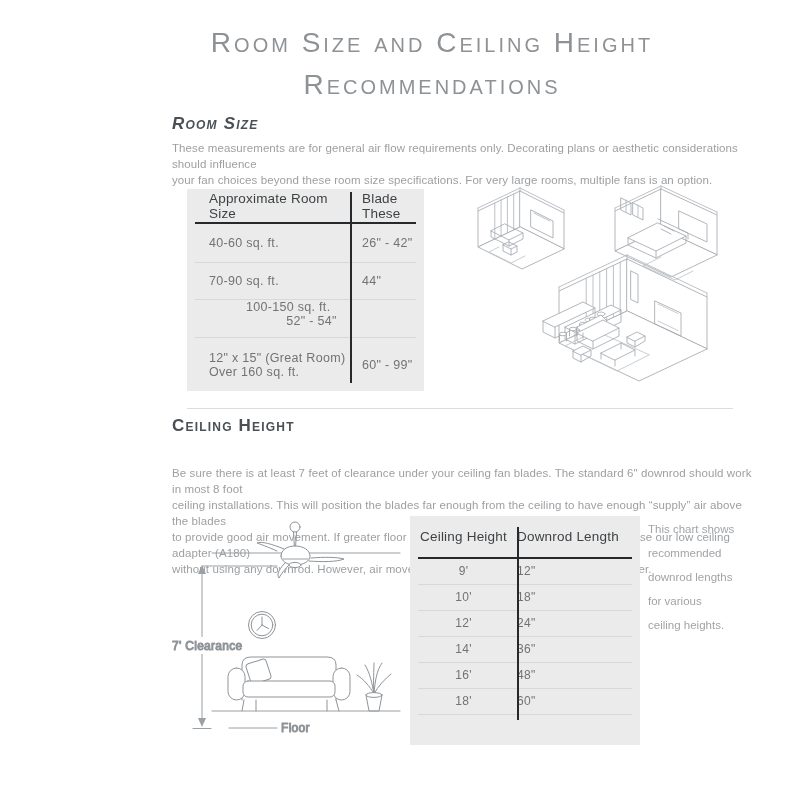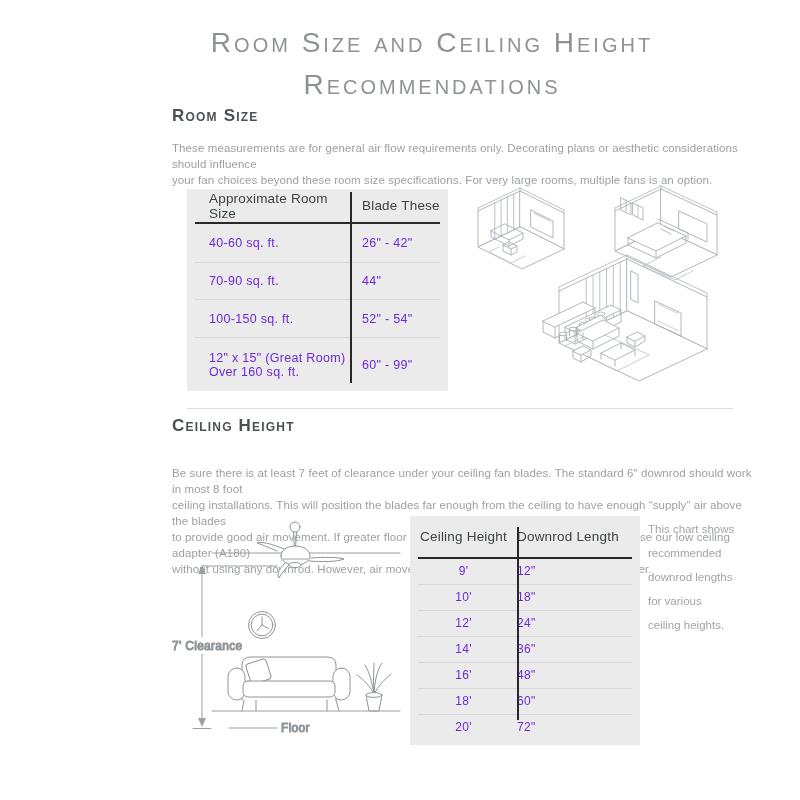--- a/index.html
+++ b/index.html
@@ -10,47 +10,47 @@
   }
   .page-title {
     position:absolute; top:22px; left:120px; width:560px;
     text-align:center; font-variant:small-caps; font-weight:400;
     font-size:28px; line-height:42px; letter-spacing:3px; color:#8f9295;
   }
   .section-heading {
     position:absolute; left:140px; font-variant:small-caps; font-weight:700;
     font-size:17px; letter-spacing:1.2px; color:#4b5055;
   }
-  .h-room { top:106px; }
+  .h-room { top:114px;font-style:italic; }
   .h-ceiling { top:416px; }
   .body-text {
     position:absolute; left:140px; font-size:11.5px; line-height:16px;
     color:#9c9fa2; white-space:pre-line; letter-spacing:0.1px;
   }
   .p-room { top:140px; width:580px; }
   .p-ceiling { top:465px; width:585px; }
   .divider { position:absolute; left:155px; top:408px; width:546px; height:1px; background:#dbdddf; }
 
   
   .panel { position:absolute; background:#ebebeb; display:flex; flex-direction:column; }
-  .t1 { left:155px; top:189px; width:261px; height:202px; }
+  .t1 { left:155px; top:189px; width:237px; height:202px; }
   .t2 { left:378px; top:516px; width:230px; height:229px; }
   .vline { position:absolute; width:1.5px; background:#26292b; }
   .t1 .vline { left:163px; top:3px; bottom:8px; }
   .t2 .vline { left:107px; top:11px; bottom:25px; }
   .hline { height:1.5px; background:#26292b; margin:0 8px; flex:none; }
   .sep { height:1px; background:#d8d8d8; margin:0 8px; flex:none; }
   .trow { display:flex; flex:none; align-items:center; }
   .t1 .thead { height:33px; }
   .t1 .c1 { width:163px; padding-left:22px; white-space:pre-line; }
   .t1 .c2 { flex:1; padding-left:12px; }
   .t1 .r1 { height:38.5px; } .t1 .r2 { height:36px; }
-  .t1 .r3 { height:37px; } .t1 .r4 { height:53px; }
+  .t1 .r3 { height:37px;flex-direction:column; } .t1 .r4 { height:53px; }
   .th { font-size:13.5px; color:#3e4245; letter-spacing:0.2px; }
-  .td { font-size:12.5px; color:#6d28d9; letter-spacing:0.3px; }
+  .td { font-size:12.5px; color:#737373; letter-spacing:0.3px; }
   .t2 .thead { height:41px; }
   .t2 .c1 { width:107px; text-align:center; }
   .t2 .c2 { flex:1; text-align:left; }
   .t2 .trow:not(.thead) { height:25px; }
   .t2 .td { font-size:12px; }
 
   .chart-note {
     position:absolute; left:616px; top:517px; width:100px;
     font-size:11.5px; line-height:24px; color:#a1a4a7; white-space:pre-line;
   }
@@ -259,24 +259,20 @@
     <div class="trow">
       <div class="td c1">16'</div>
       <div class="td c2">48"</div>
     </div>
     <div class="sep"></div>
     <div class="trow">
       <div class="td c1">18'</div>
       <div class="td c2">60"</div>
     </div>
     <div class="sep"></div>
-    <div class="trow">
-      <div class="td c1">20'</div>
-      <div class="td c2">72"</div>
-    </div>
     <div class="vline"></div>
   </div>
 
   <div class="chart-note">This chart shows
 recommended
 downrod lengths
 for various
 ceiling heights.</div>
 
 </div>

